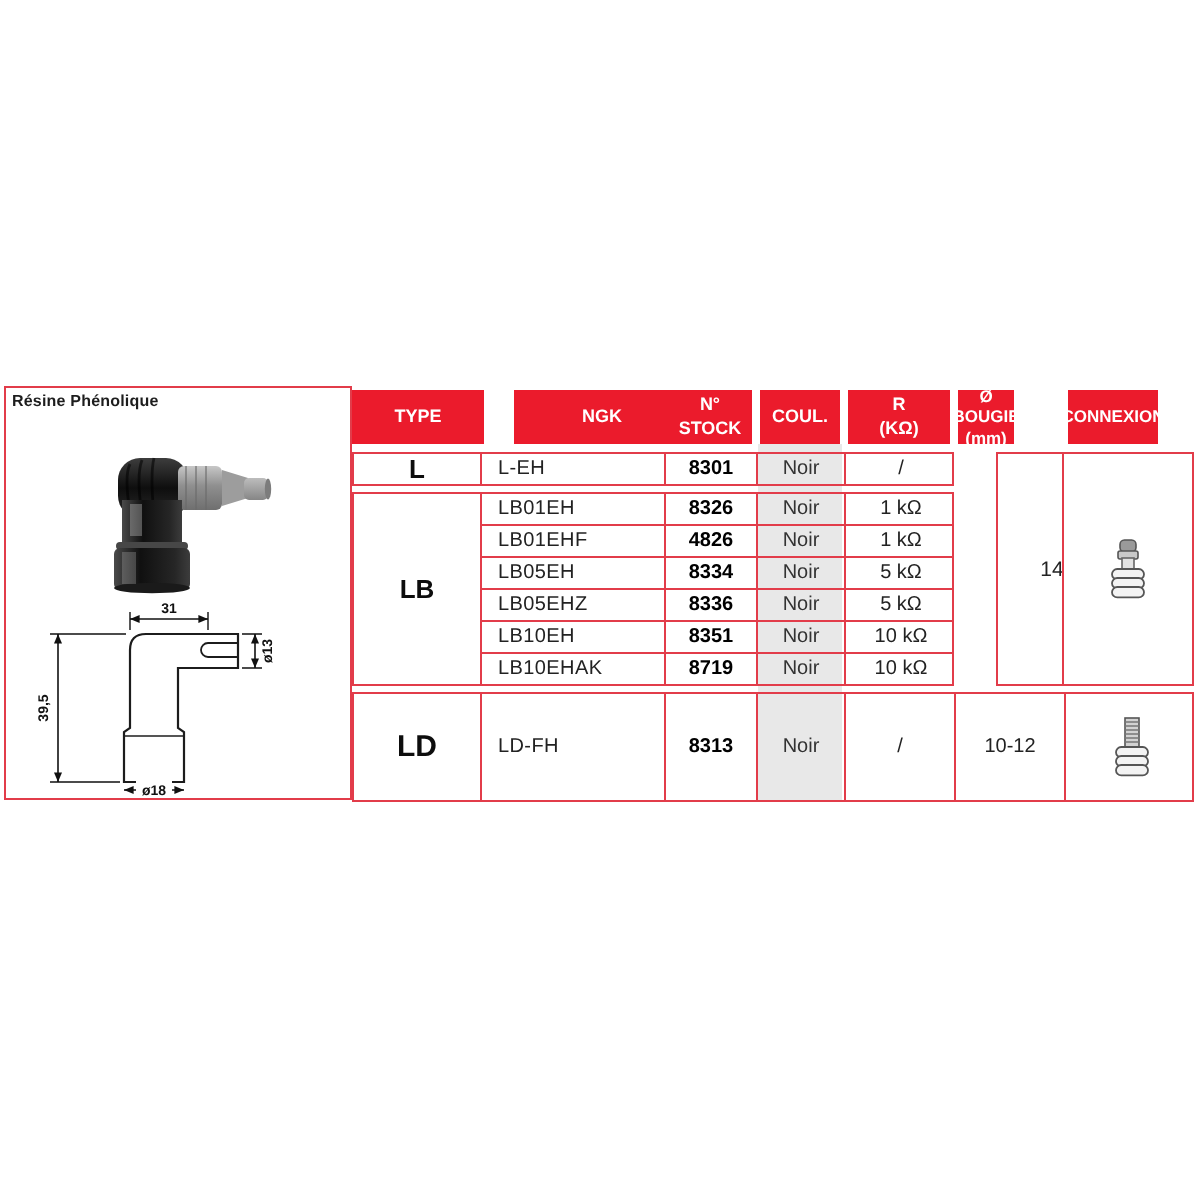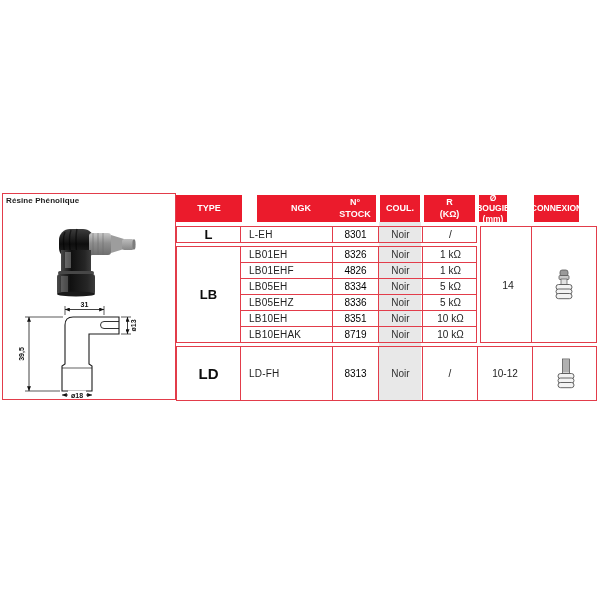--- a/index.html
+++ b/index.html
@@ -51,21 +51,21 @@
     font-weight:bold; font-size:14px; color:#0d0d0d; box-sizing:border-box;
   }
   .sec-rows { flex:1; display:flex; flex-direction:column; min-width:0;justify-content:flex-end; }
   .sec-row { flex:1; display:flex; border-bottom:1px solid var(--line); box-sizing:border-box; min-height:0; }
   .sec-row:last-child { border-bottom:none; }
   .cell {
     box-sizing:border-box; border-right:1px solid var(--line);
     display:flex; align-items:center; font-size:10px; color:#222; min-width:0;
   }
   .cell.ngk   { width:92px; flex:0 0 92px; padding-left:8px; letter-spacing:0.2px; }
-  .cell.stock { width:46px; flex:0 0 46px; justify-content:center; font-weight:normal; color:#000; }
+  .cell.stock { width:46px; flex:0 0 46px; justify-content:center; font-weight:bold; color:#000; }
   .cell.coul  { width:44px; flex:0 0 44px; justify-content:center; color:#333; }
   .cell.r     { width:55px; flex:0 0 55px; justify-content:center; }
   .cell.last  { border-right:none; }
   .cell.bougie { width:55px; flex:0 0 55px; justify-content:center; font-size:10px; }
   .cell.conn   { width:65px; flex:0 0 65px; justify-content:center; border-right:none; }
 
   
   .merged-box {
     position:absolute; border:1px solid var(--line); box-sizing:border-box;
     display:flex; align-items:center; justify-content:center;
@@ -230,21 +230,21 @@
       </div>
       <div class="sec-row">
         <div class="cell ngk">LB10EHAK</div>
         <div class="cell stock">8719</div>
         <div class="cell coul">Noir</div>
         <div class="cell r last">10 kΩ</div>
       </div>
     </div>
   </div>
 
-  <div class="merged-box" style="left:480px; top:226px; width:56px; height:117px;">14</div>
+  <div class="merged-box" style="left:498px; top:226px; width:56px; height:117px;">14</div>
 
   <div class="merged-box" style="left:531px; top:226px; width:66px; height:117px;">
     <svg width="24" height="34" viewBox="0 0 24 34">
       <rect x="8" y="2" width="8" height="6" rx="2.2" fill="#9a9a9a" stroke="#555" stroke-width="0.8"></rect>
       <rect x="7" y="7.5" width="10" height="4" rx="1" fill="#c9c9c9" stroke="#555" stroke-width="0.8"></rect>
       <rect x="9" y="11" width="6" height="6" fill="#e2e2e2" stroke="#666" stroke-width="0.8"></rect>
       <rect x="4" y="16.5" width="16" height="5.2" rx="2.6" fill="#f3f3f3" stroke="#555" stroke-width="0.9"></rect>
       <rect x="4" y="21" width="16" height="5.2" rx="2.6" fill="#f3f3f3" stroke="#555" stroke-width="0.9"></rect>
       <rect x="4" y="25.5" width="16" height="5.2" rx="2.6" fill="#f3f3f3" stroke="#555" stroke-width="0.9"></rect>
     </svg>

